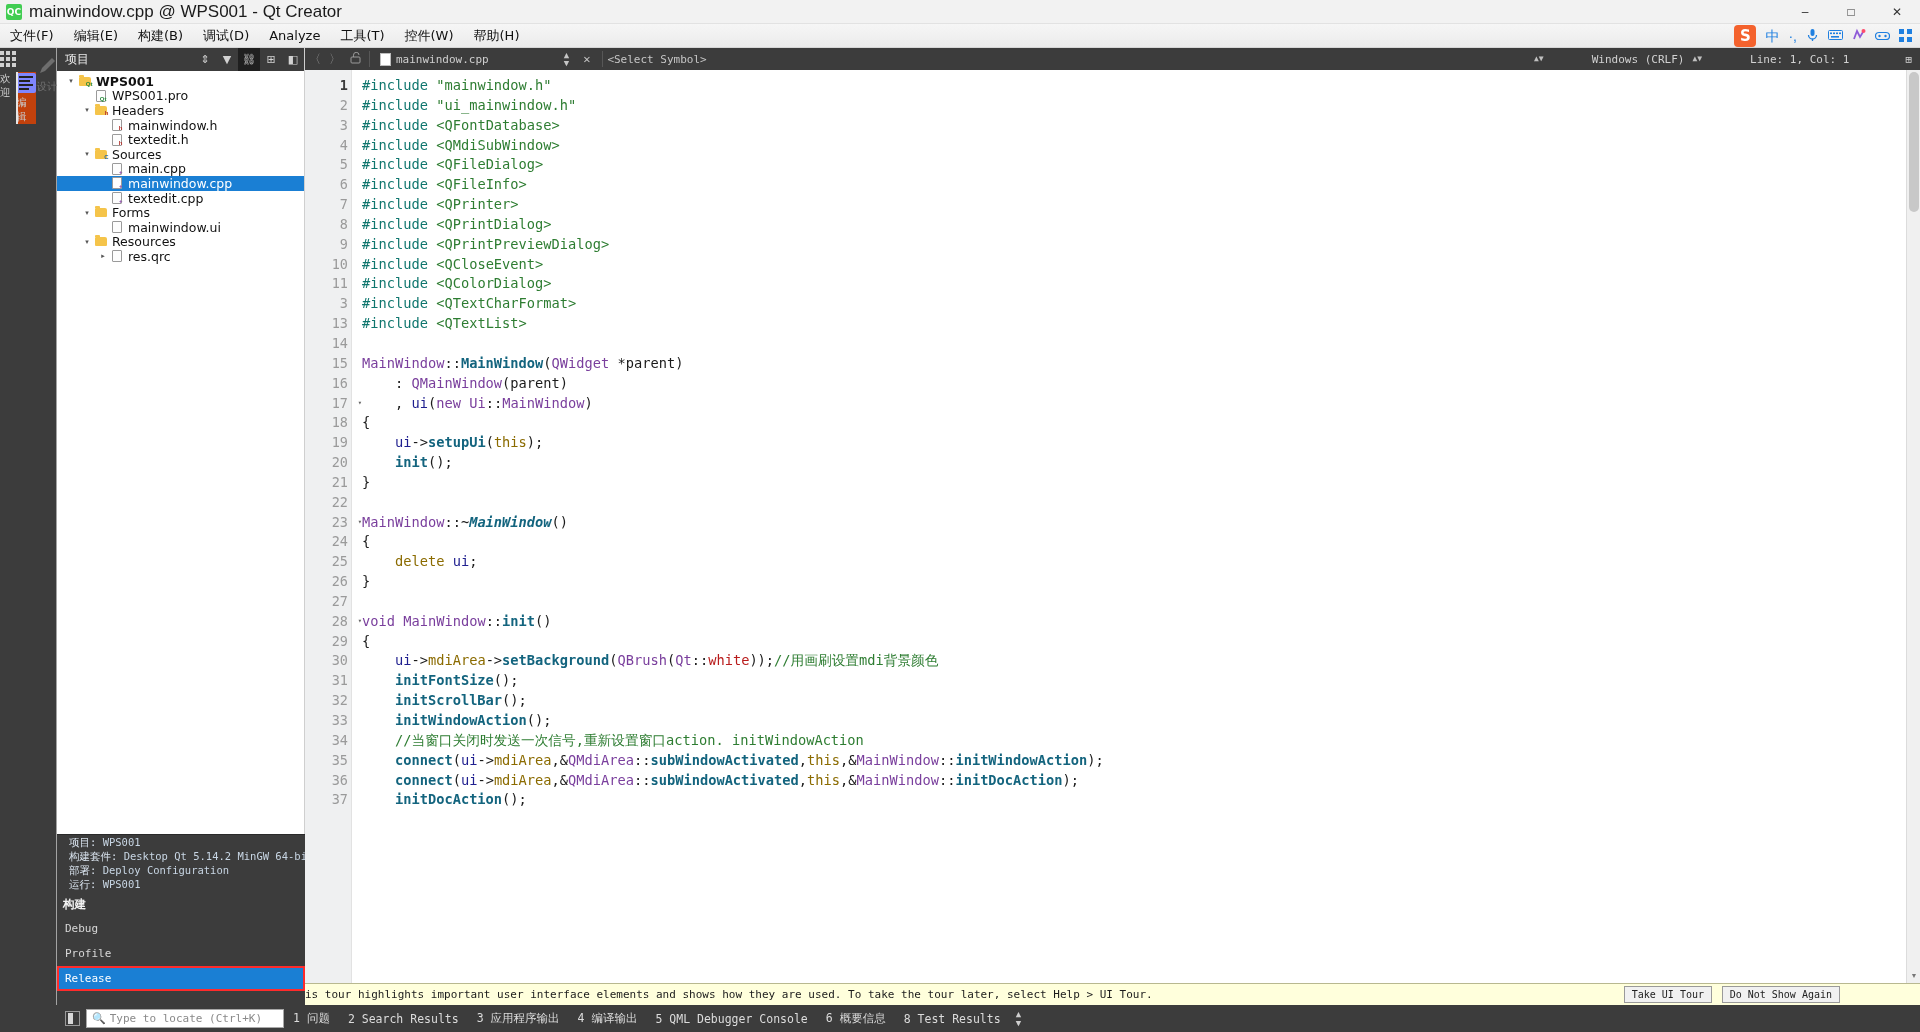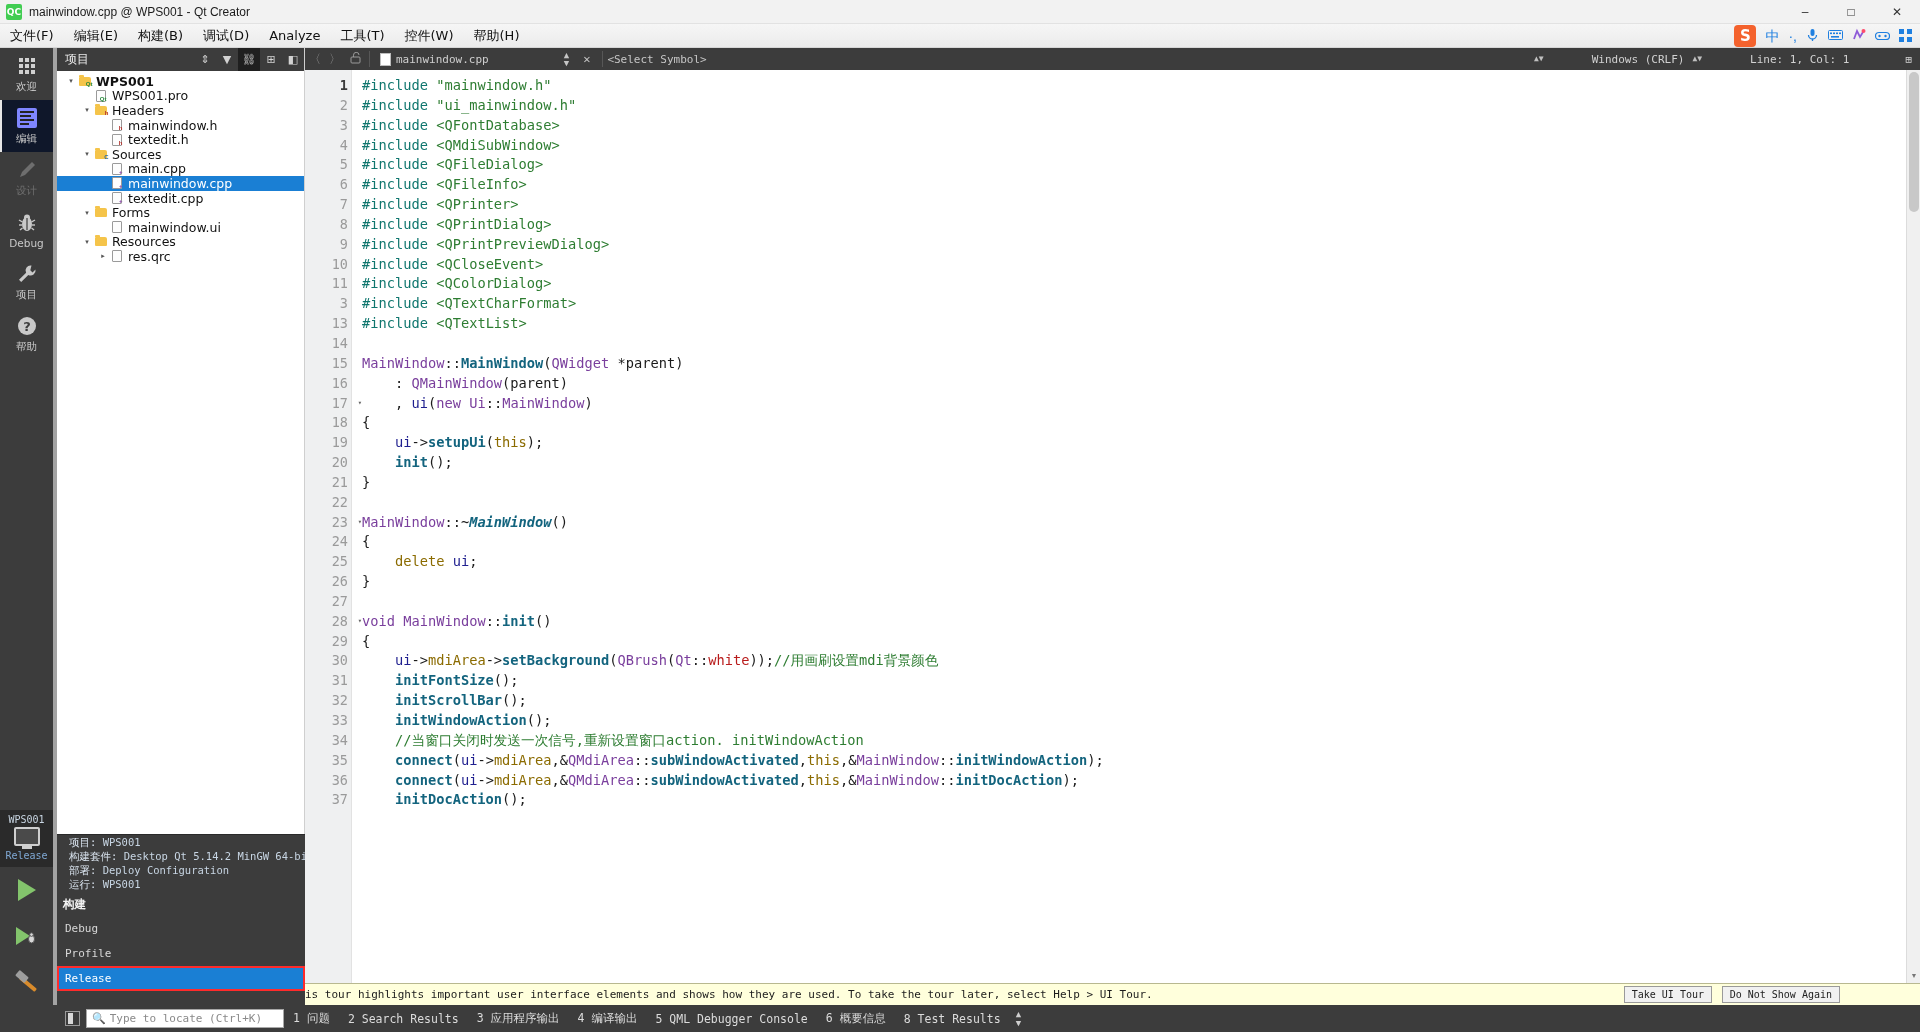--- a/index.html
+++ b/index.html
@@ -18,21 +18,21 @@
     position: relative;
   }
   #titlebar .qt-logo {
     width: 16px; height: 16px; margin-left: 6px; margin-right: 7px;
     background: #41cd52; border-radius: 2px;
     color: #fff; font-size: 9px; font-weight: bold;
     display: flex; align-items: center; justify-content: center;
     font-family: "DejaVu Sans", sans-serif;
   }
   #titlebar .title-text {
-    font-size: 12px; color: #1b1b1b;
+    font-size: 17px; color: #1b1b1b;
   }
   #win-controls { position: absolute; right: 0; top: 0; display: flex; height: 24px; }
   #win-controls div {
     width: 46px; height: 24px; display: flex; align-items: center; justify-content: center;
     font-size: 12px; color: #333;
   }
 
   
   #menubar {
     height: 24px; background: linear-gradient(#f6f6f6, #ebebeb);
@@ -55,31 +55,31 @@
     font-family: "DejaVu Sans", sans-serif;
   }
   #ime-bar .ime-ic { font-size: 14px; color: #1e7fe0; line-height: 1; }
 
   
   #body { display: flex; height: calc(1032px - 24px - 24px - 27px); }
 
   
   #modebar {
     width: 57px; background: #3c3c3c; flex: 0 0 57px;
-    display: flex; flex-direction: column; position: relative;
-    border-right: 4px solid #a3a3a3;
+    display: flex; flex-direction: row; position: relative;
+    border-right: 1px solid #a3a3a3;
   }
   .mode {
     height: 52px; display: flex; flex-direction: column;
     align-items: center; justify-content: center; gap: 2px;
     color: #c8c8c8; font-size: 10.5px;
     font-family: "DejaVu Sans", sans-serif;
     position: relative;
   }
-  .mode.active { background: #0f172a; }
+  .mode.active { background: #c2410c; margin-top: 24px; }
   .mode.active::before {
     content: ""; position: absolute; left: 0; top: 0; bottom: 0; width: 2px; background: #e6e6e6;
   }
   .mode.disabled { color: #6e6e6e; }
   .mode .glyph { height: 24px; display: flex; align-items: center; justify-content: center; }
 
   .grid-icon { display: grid; grid-template-columns: repeat(3, 4px); gap: 2px; }
   .grid-icon i { width: 4px; height: 4px; background: #d0d0d0; display: block; }
 
   .edit-icon {

